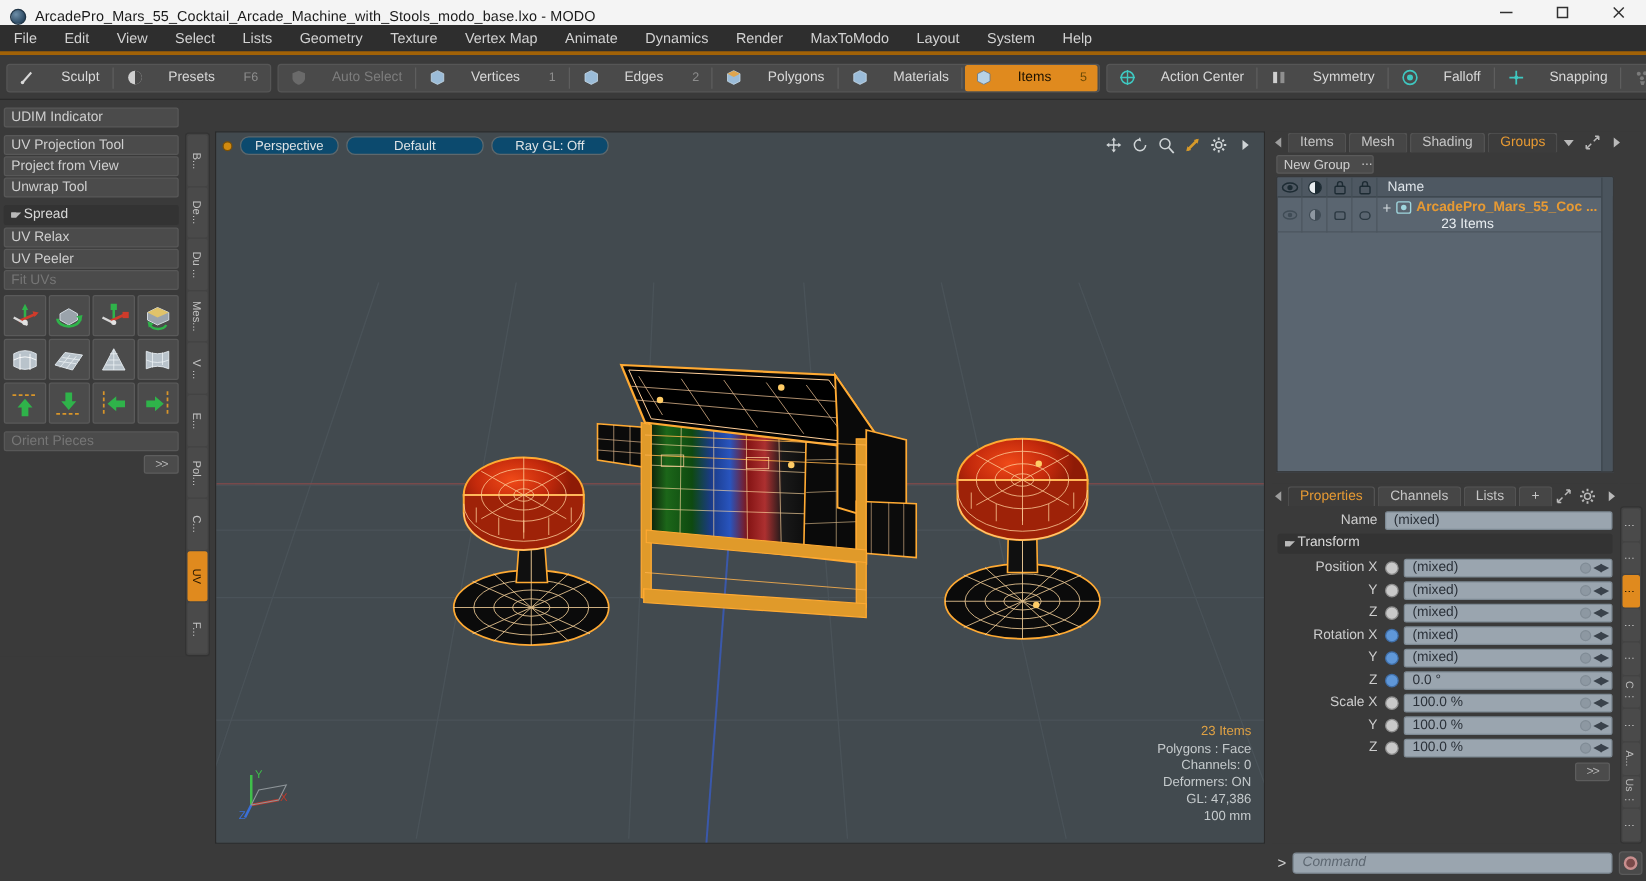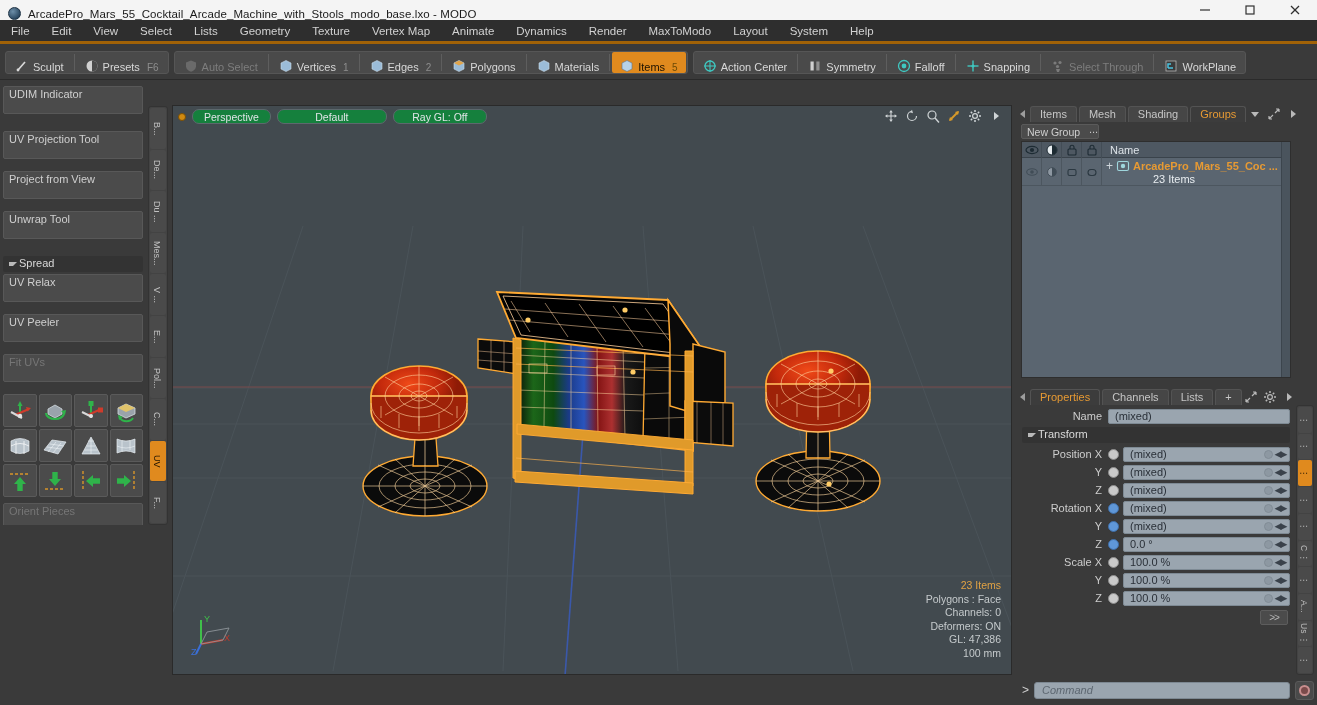--- a/index.html
+++ b/index.html
@@ -40,37 +40,37 @@
   .modebar {
     position:absolute; left:0; top:45px; width:1317px; height:35px;
     background:#3a3a3a; display:flex; align-items:center; padding:0 5px; gap:5px;
     border-bottom:1px solid #2a2a2a;
   }
   .tb-group {
     display:flex; align-items:center; background:#4a4a4a;
     border:1px solid #565656; border-radius:3px; height:23px; padding:1px;
   }
   .tb-btn {
-    display:flex; align-items:flex-end; gap:4px; height:21px; padding:0 8px;
+    display:flex; align-items:center; gap:20px; height:21px; padding:0 8px;
     border-radius:2px; color:#d8d8d8; font-size:11px; white-space:nowrap;
   }
   .tb-btn.dim { color:#7d7d7d; }
   .tb-btn.active { background:#e08a1e; color:#1d1200; }
   .tb-btn .num { color:#8d8d8d; font-size:10px; margin-left:3px;}
   .tb-btn.active .num { color:#6b4a06; }
   .tb-sep { width:1px; height:17px; background:#5e5e5e; margin:0 2px; }
 
   
   .ico { width:14px; height:14px; flex:none; display:block; }
 
   
   .leftpanel { position:absolute; left:0; top:82px; width:146px; height:593px; background:#3a3a3a; padding:4px 3px 0 3px; }
   .lp-btn {
-    height:28px; line-height:15px; background:#4b4b4b; border:1px solid #585858;
-    border-radius:2px; color:#cfcfcf; padding-left:5px; font-size:11px; margin-bottom:12px;
+    height:16px; line-height:15px; background:#4b4b4b; border:1px solid #585858;
+    border-radius:2px; color:#cfcfcf; padding-left:5px; font-size:11px; margin-bottom:1px;
     white-space:nowrap; overflow:hidden;
   }
   .lp-btn.dim { color:#767676; }
   .lp-gap { height:5px; }
   .lp-header {
     height:16px; line-height:15px; background:#333; border-radius:2px;
     color:#d9d9d9; padding-left:16px; font-size:11px; margin-bottom:2px; position:relative;
   }
   .lp-header::before {
     content:''; position:absolute; left:6px; top:6px;
@@ -102,21 +102,21 @@
   .vtab.active { background:#e08a1e; color:#231500; }
 
   
   .viewport {
     position:absolute; left:172px; top:105px; width:840px; height:570px;
     background:#424a4f; border:1px solid #2a2a2a; overflow:hidden;
   }
   .vp-header { position:absolute; left:0; top:0; width:840px; height:21px; display:flex; align-items:center; padding-left:5px; gap:6px; z-index:6;}
   .vp-dot { width:8px; height:8px; border-radius:50%; background:#d08a10; border:1px solid #7a4f04; }
   .vp-pill {
-    height:15px; line-height:14px; background:#15803d; border:1px solid #5d686d;
+    height:15px; line-height:14px; background:#0c4a6e; border:1px solid #5d686d;
     border-radius:7px; color:#dfe4e6; font-size:10.5px; padding:0 11px; text-align:center;
   }
   .vp-pill.w1 { min-width:74px; }
   .vp-pill.w2 { min-width:110px; }
   .vp-pill.w3 { min-width:94px; }
   .vp-icons { position:absolute; right:8px; top:3px; display:flex; gap:7px; align-items:center; z-index:6;}
 
   .vp-stats {
     position:absolute; right:10px; bottom:14px; text-align:right;
     font-size:10.5px; color:#c5cacc; line-height:13.5px; z-index:5;

